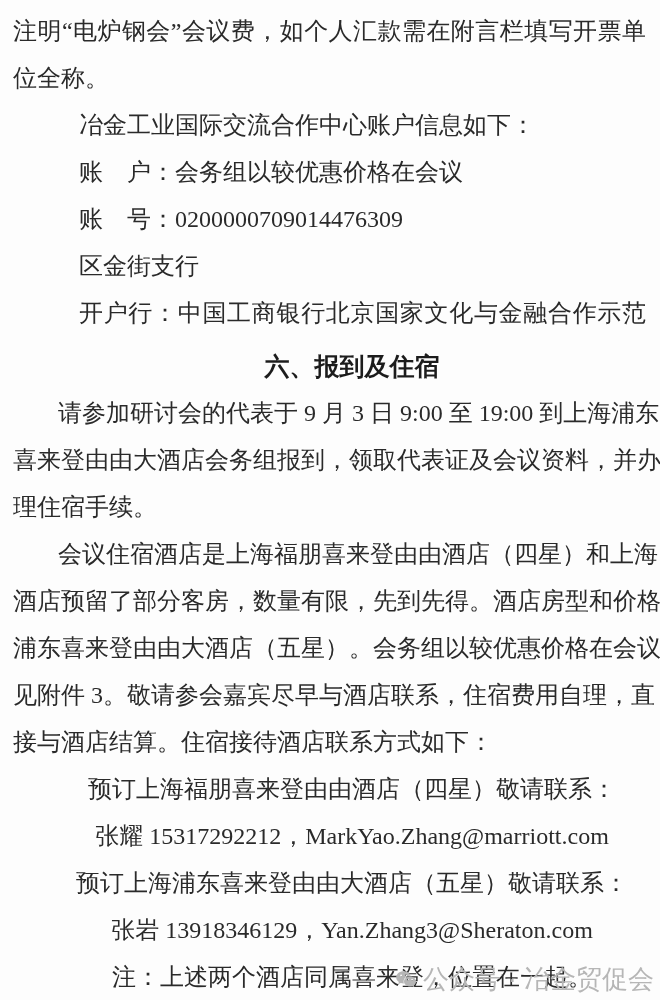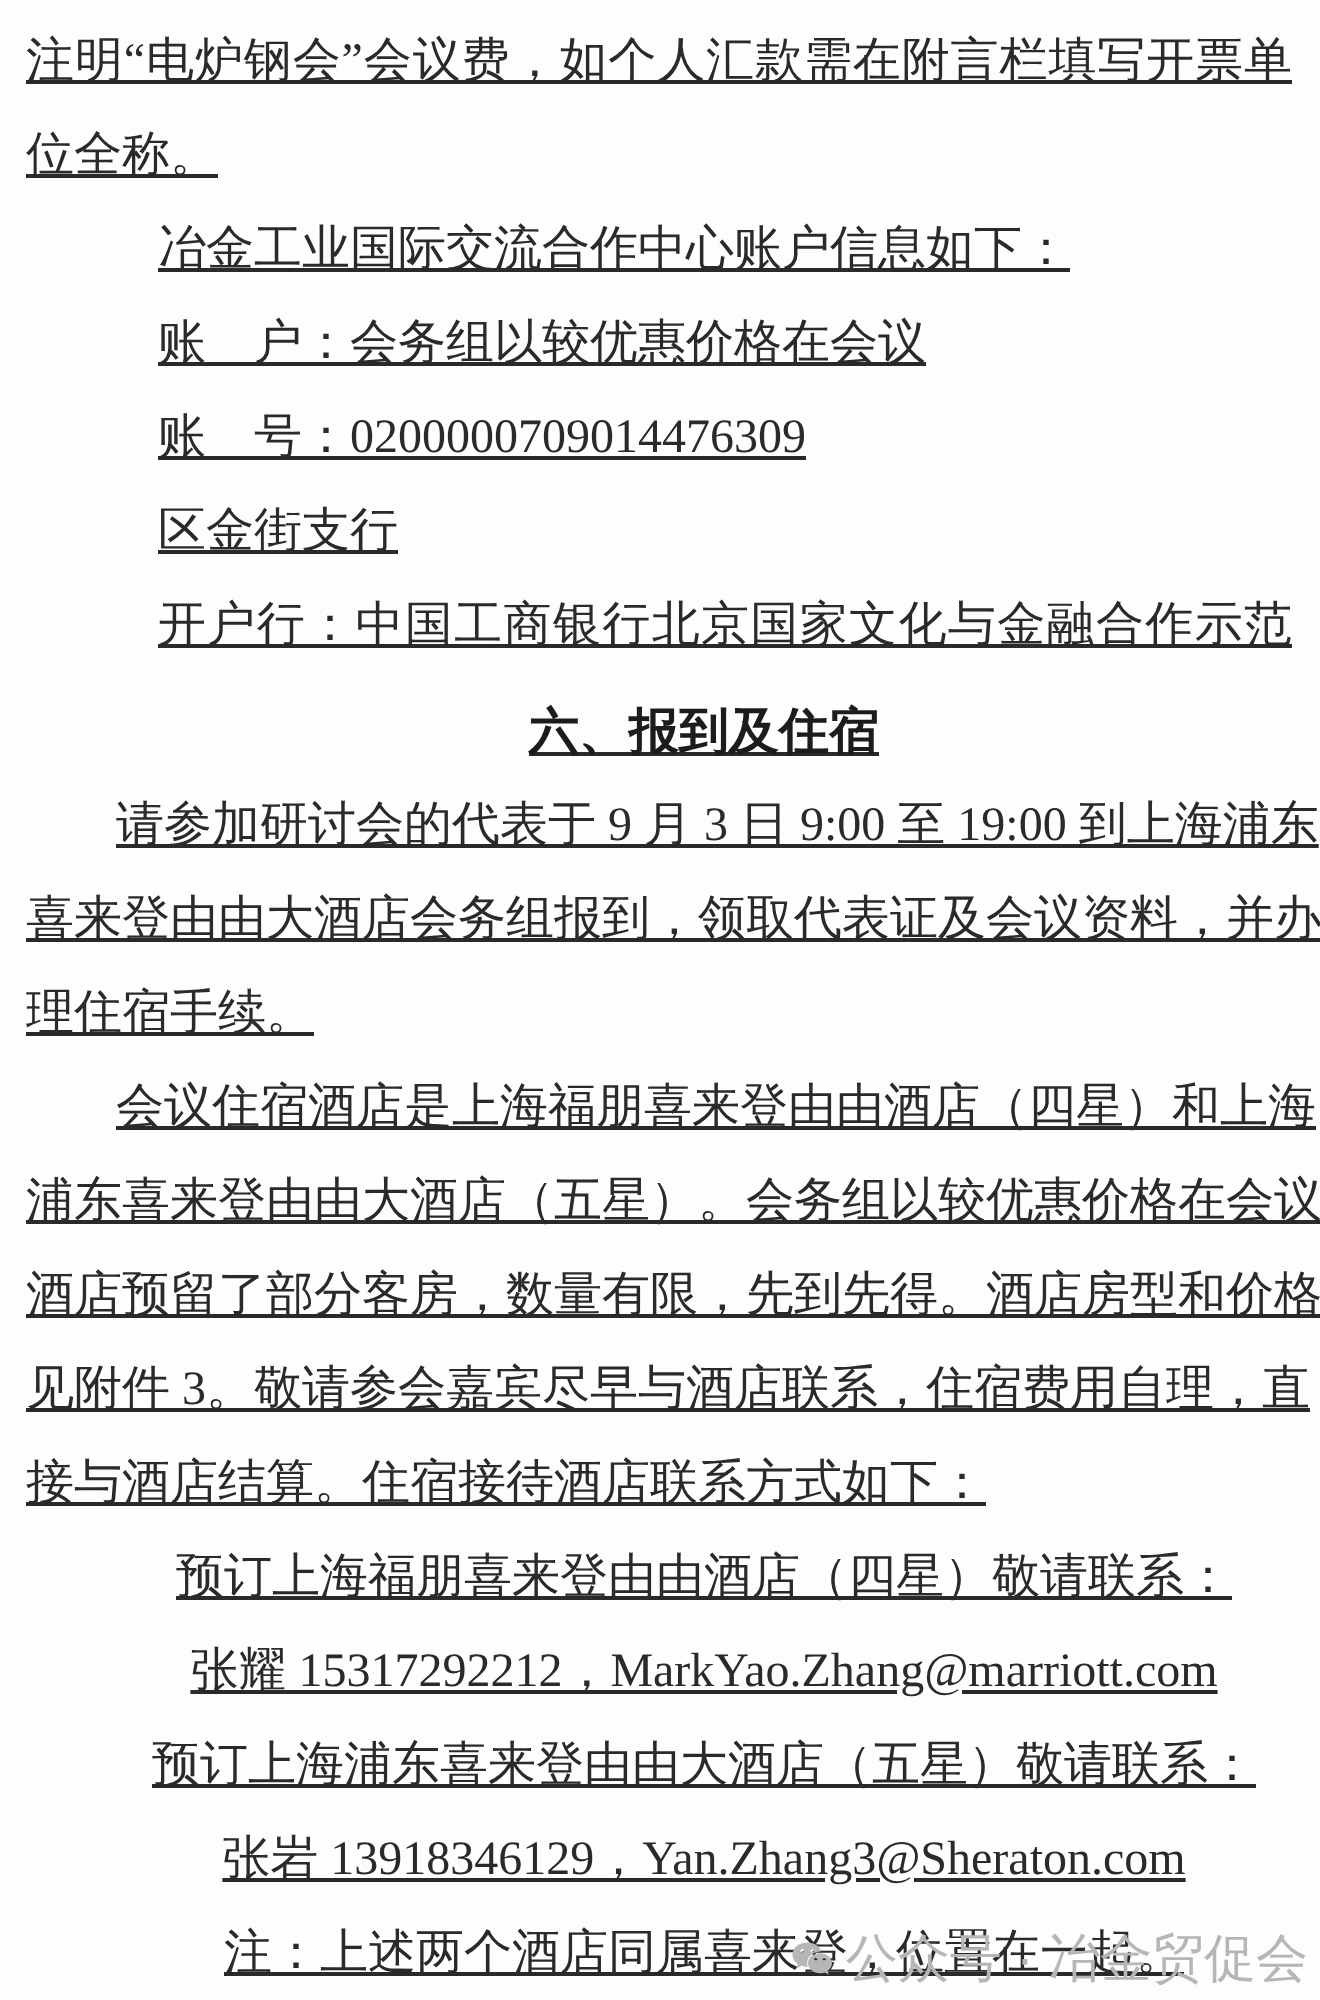--- a/index.html
+++ b/index.html
@@ -11,21 +11,20 @@
     position: relative;
     width: 660px;
     height: 1000px;
     margin: 0 auto;
     background: #fdfdfd;
     overflow: hidden;
     color: #2a2a2a;
     font-family: "Liberation Serif", "DejaVu Serif", serif;
     font-size: 24px;
     line-height: 47px;
-    text-decoration: underline;
   }
   .doc {
     padding: 8px 14px 0 13px;
   }
   .line {
     white-space: nowrap;
     overflow: visible;
   }
   
   .ind {
@@ -85,22 +84,22 @@
     <div class="line blk">区金街支行</div>
     <div class="line blk fill">开户行：中国工商银行北京国家文化与金融合作示范</div>
 
     <h2 class="heading">六、报到及住宿</h2>
 
     <div class="line ind fill">请参加研讨会的代表于 9 月 3 日 9:00 至 19:00 到上海浦东</div>
     <div class="line fill">喜来登由由大酒店会务组报到，领取代表证及会议资料，并办</div>
     <div class="line">理住宿手续。</div>
 
     <div class="line ind fill">会议住宿酒店是上海福朋喜来登由由酒店（四星）和上海</div>
+    <div class="line fill">酒店预留了部分客房，数量有限，先到先得。酒店房型和价格</div>
     <div class="line fill">浦东喜来登由由大酒店（五星）。会务组以较优惠价格在会议</div>
-    <div class="line fill">酒店预留了部分客房，数量有限，先到先得。酒店房型和价格</div>
     <div class="line fill">见附件 3。敬请参会嘉宾尽早与酒店联系，住宿费用自理，直</div>
     <div class="line">接与酒店结算。住宿接待酒店联系方式如下：</div>
 
     <div class="line ind">预订上海福朋喜来登由由酒店（四星）敬请联系：</div>
     <div class="line ind">张耀 15317292212，MarkYao.Zhang@marriott.com</div>
     <div class="line ind">预订上海浦东喜来登由由大酒店（五星）敬请联系：</div>
     <div class="line ind">张岩 13918346129，Yan.Zhang3@Sheraton.com</div>
 
     <div class="line ind">注：上述两个酒店同属喜来登，位置在一起。</div>
 

